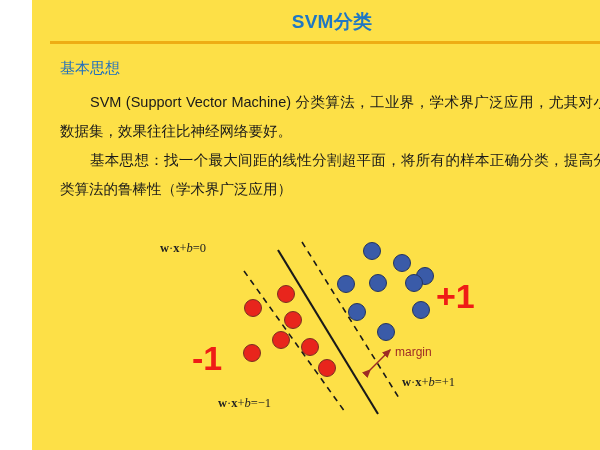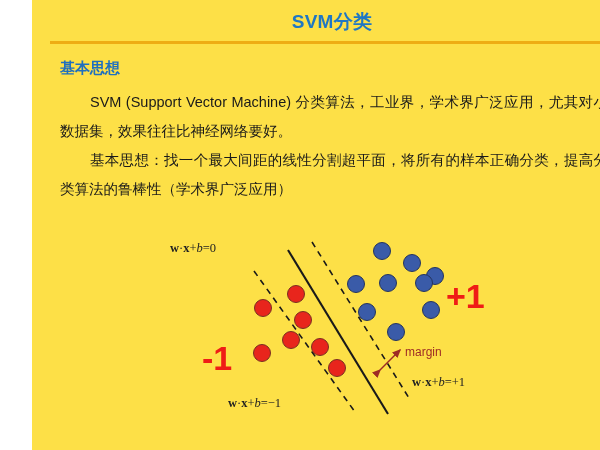--- a/index.html
+++ b/index.html
@@ -47,21 +47,21 @@
     background: #eead14;
   }
 
   
   #section-heading {
     position: absolute;
     left: 28px;
     top: 57px;
     color: #1f6fbf;
     font-size: 15px;
-    font-weight: bold;
+    font-weight: normal;
     line-height: 22px;
   }
 
   
   .para {
     position: absolute;
     left: 28px;
     width: 548px;
     color: #1a1a1a;
     font-size: 14.5px;
@@ -69,21 +69,21 @@
     text-indent: 30px;
     text-align: justify;
     font-family: "Liberation Sans", "DejaVu Sans", sans-serif;
   }
   #para-1 { top: 88px; }
   #para-2 { top: 146px; }
 
   
   #figure {
     position: absolute;
-    left: 118px;
+    left: 108px;
     top: 222px;
     width: 420px;
     height: 196px;
   }
   #figure svg {
     display: block;
     width: 420px;
     height: 196px;
   }
   .mathlabel {

